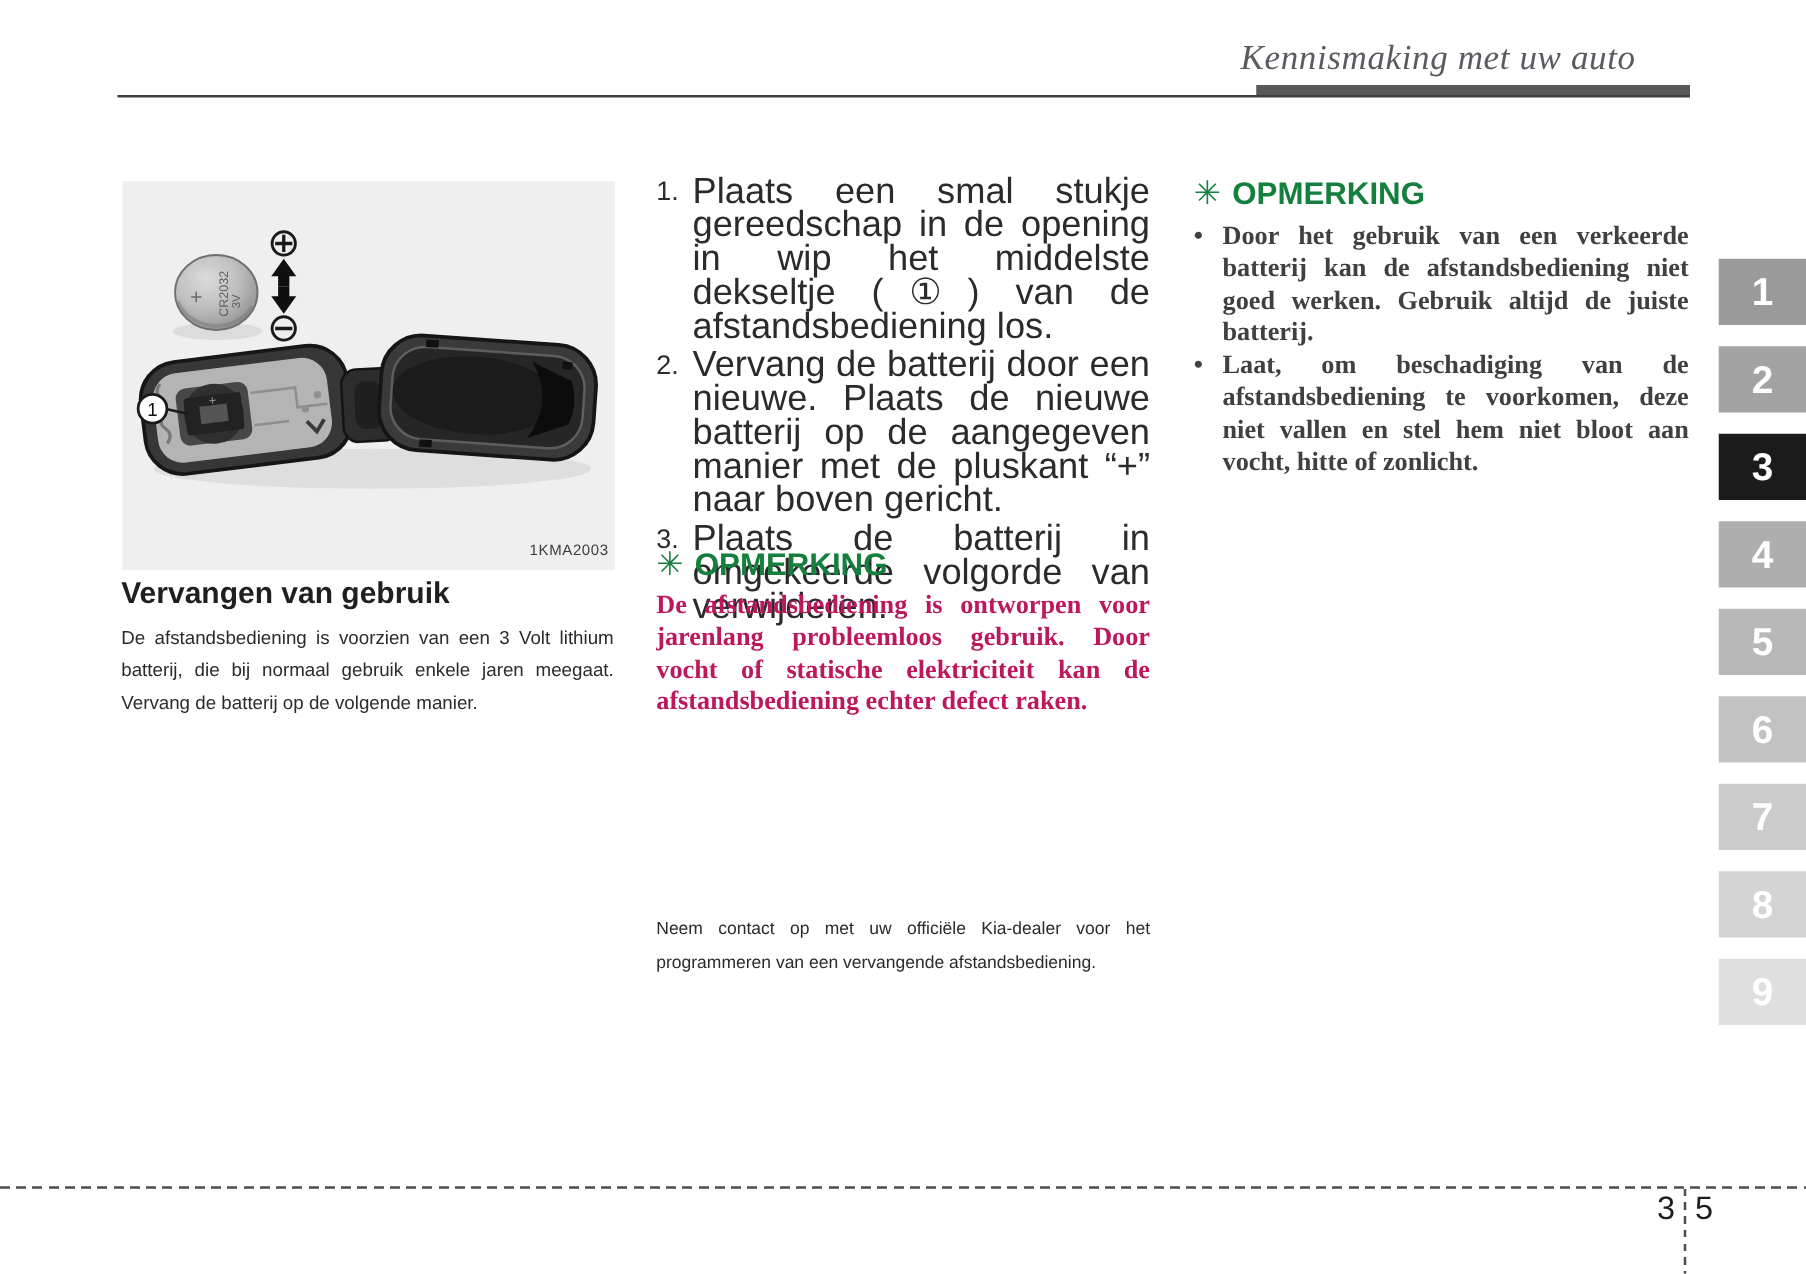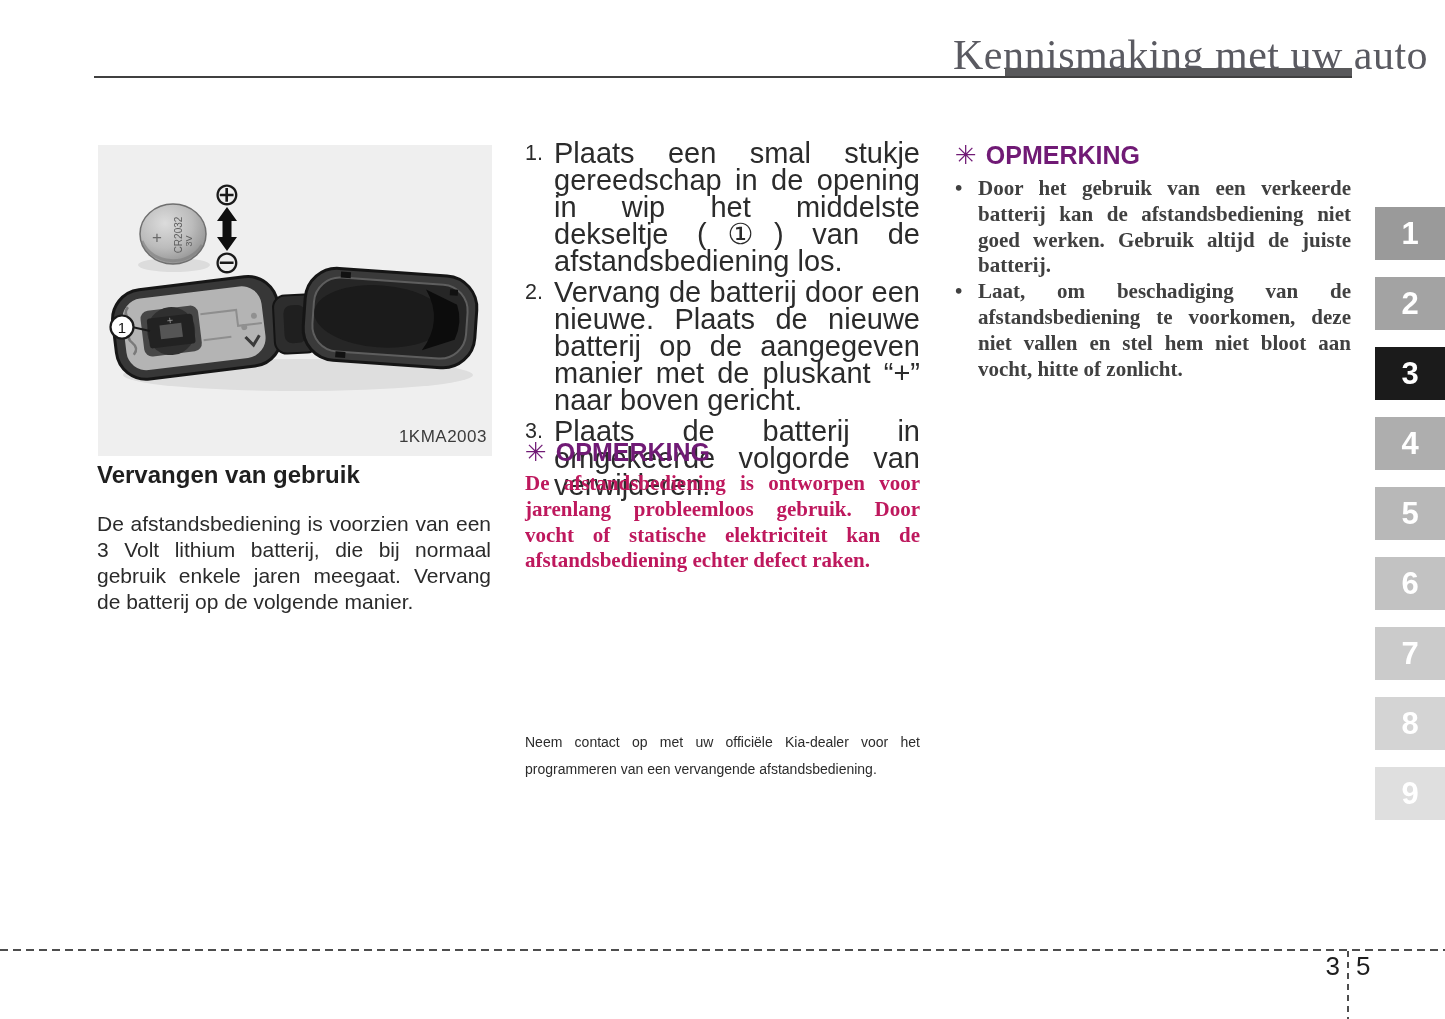--- a/index.html
+++ b/index.html
@@ -5,62 +5,61 @@
   html,body{margin:0;padding:0;background:#ffffff;}
   body{
     width:1445px;height:1019px;position:relative;overflow:hidden;
     font-family:"Liberation Sans","DejaVu Sans",sans-serif;
     -webkit-font-smoothing:antialiased;
   }
   .abs{position:absolute;}
 
   
   .header-title{
-    left:953px;top:31px;width:395px;text-align:right;
+    left:953px;top:31px;width:395px;text-align:center;
     font-family:"Liberation Serif","DejaVu Serif",serif;
-    font-size:42px;color:#5a5a61;letter-spacing:0.5px;white-space:nowrap;
+    font-size:28px;color:#5a5a61;letter-spacing:0.5px;white-space:nowrap;font-style:italic;
   }
   .header-bar{left:1005px;top:68px;width:347px;height:9px;background:#59595b;}
   .header-line{left:94px;top:76px;width:1258px;height:2px;background:#404040;}
 
   
   .figure{left:98px;top:145px;width:394px;height:311px;background:#efefef;}
   .figure svg{display:block;}
   .figure-caption{
     position:absolute;right:5px;bottom:9px;
-    font-size:17px;color:#3b3b3b;letter-spacing:0.5px;
+    font-size:12px;color:#3b3b3b;letter-spacing:0.5px;
   }
 
   
   .left-heading{
     left:97px;top:461px;width:394px;
     font-size:24px;font-weight:bold;color:#1f1f1f;
   }
   .left-body{
     left:97px;top:498px;width:394px;
-    font-size:21px;line-height:26px;color:#2b2b2b;
+    font-size:15px;line-height:26px;color:#2b2b2b;
     text-align:justify;
-    margin-top:13px;
   }
 
   
   .steps{left:525px;top:140px;width:395px;}
   .step{display:flex;margin-bottom:4px;}
   .step-num{
     width:29px;flex:0 0 29px;
     font-size:21.5px;line-height:27px;color:#2b2b2b;
   }
   .step-text{
     flex:1;font-size:29px;line-height:27px;color:#2b2b2b;
     text-align:justify;
   }
 
   
   .note-heading{
-    font-size:25px;font-weight:bold;color:#701a75;white-space:nowrap;
+    font-size:25px;font-weight:bold;color:#15803d;white-space:nowrap;
   }
   .note-heading .note-icon{
     font-family:"DejaVu Sans",sans-serif;font-size:26px;margin-right:9px;
   }
   .mid-note-heading{left:525px;top:437px;}
   .mid-note-body{
     left:525px;top:471px;width:395px;
     font-family:"Liberation Serif","DejaVu Serif",serif;font-weight:bold;
     font-size:21px;line-height:25.8px;color:#be185d;text-align:justify;
   }

